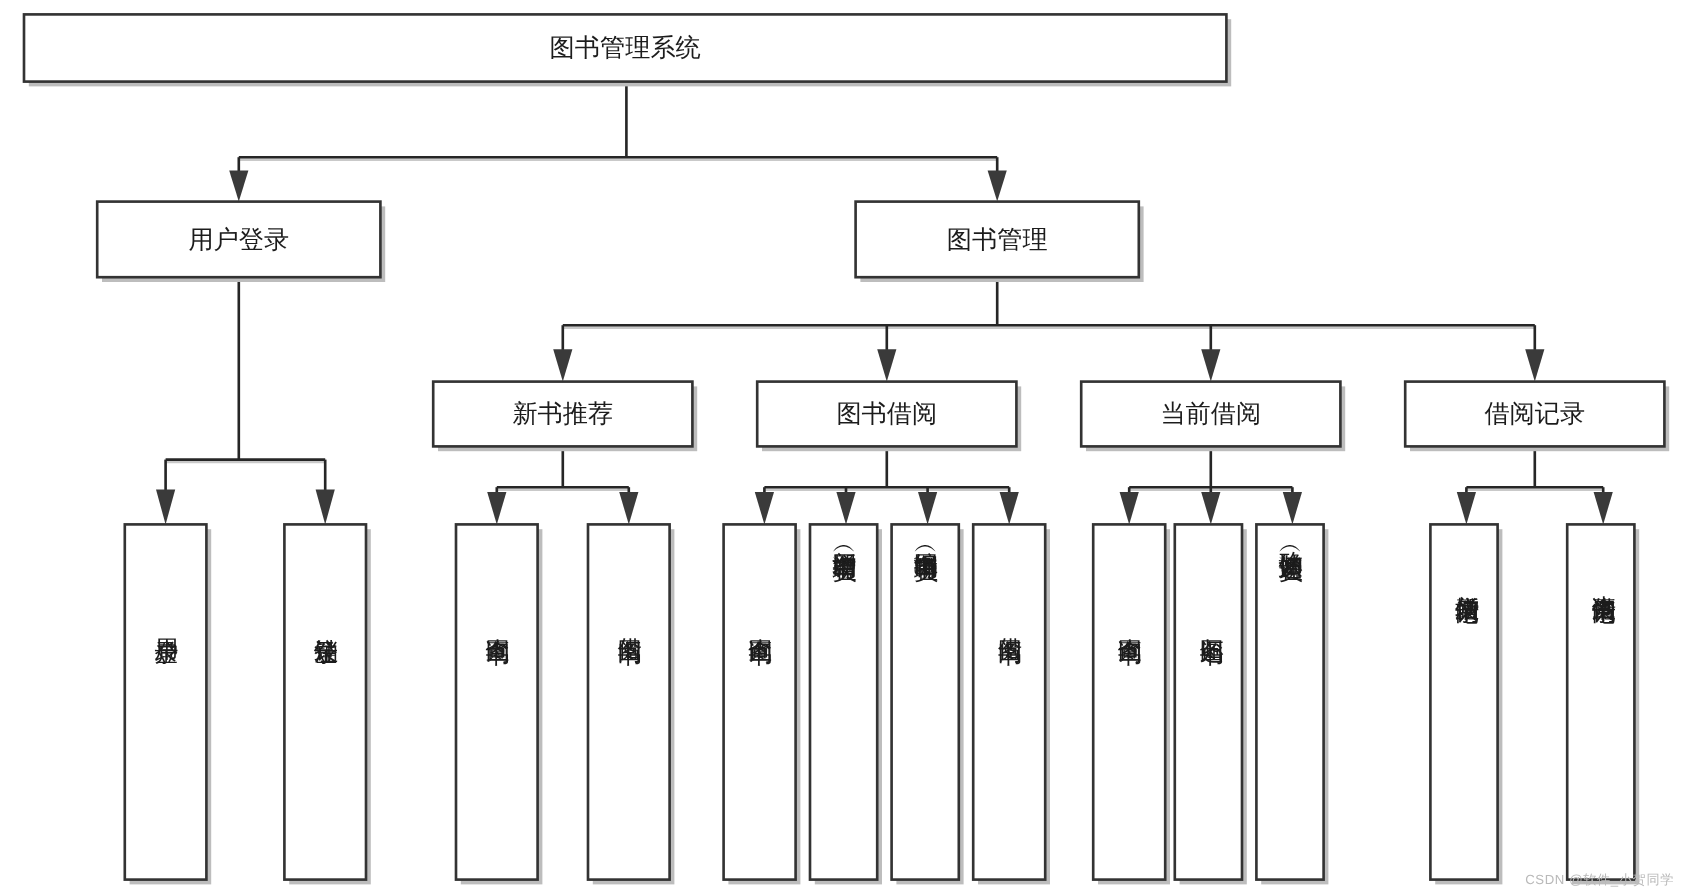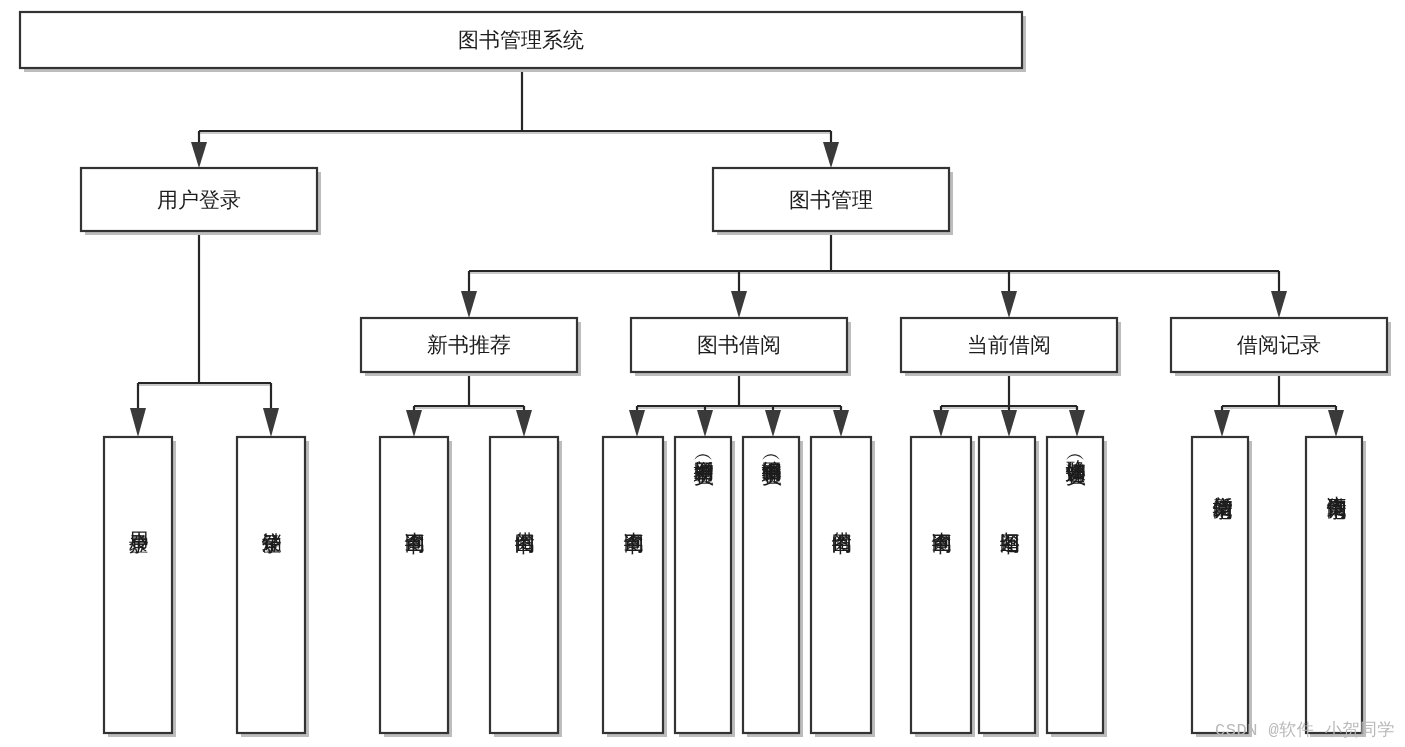--- a/index.html
+++ b/index.html
@@ -68,22 +68,22 @@
     color: #1c1c1c;
     letter-spacing: 1px;
     white-space: nowrap;
     text-align: center;
     pointer-events: none;
   }
   .watermark {
     position: absolute;
     right: 10px;
     bottom: 6px;
-    font-family: Liberation Mono, monospace;
-    font-size: 17px;
+    font-family: Liberation Sans, sans-serif;
+    font-size: 11px;
     color: #b9b9b9;
     white-space: nowrap;
     letter-spacing: 0.5px;
   }
 </style>
 </head>
 <body>
 
 <div id="diagram-root">
 

